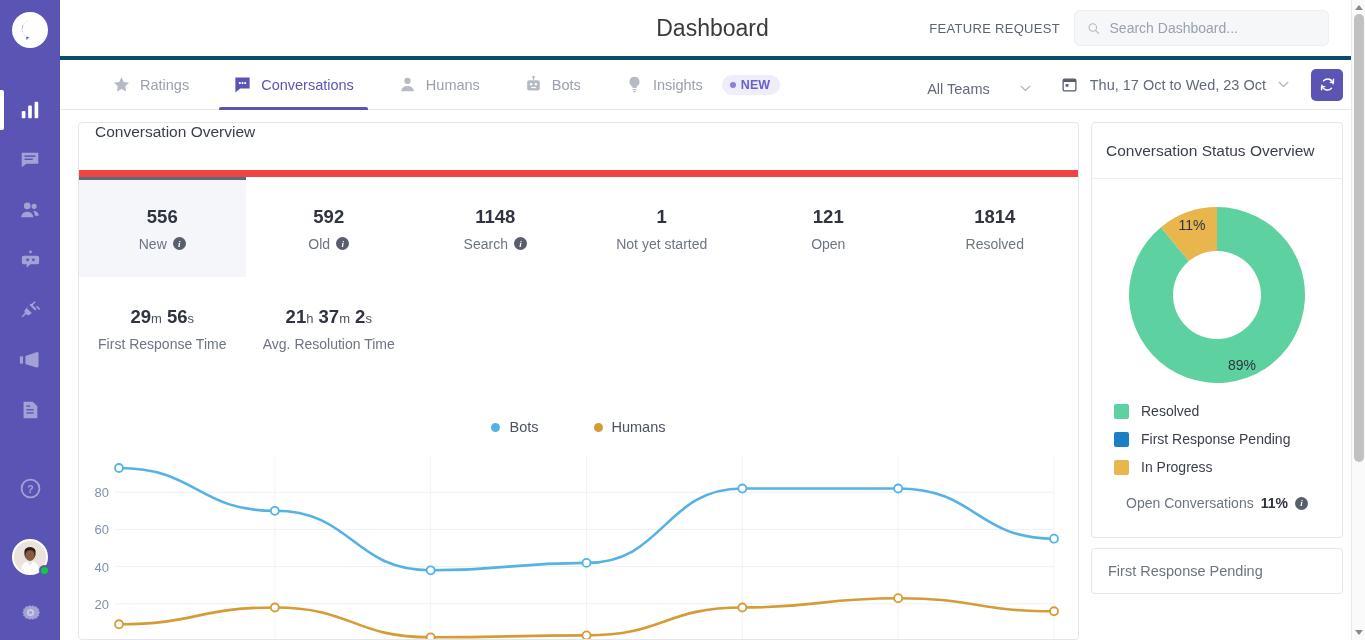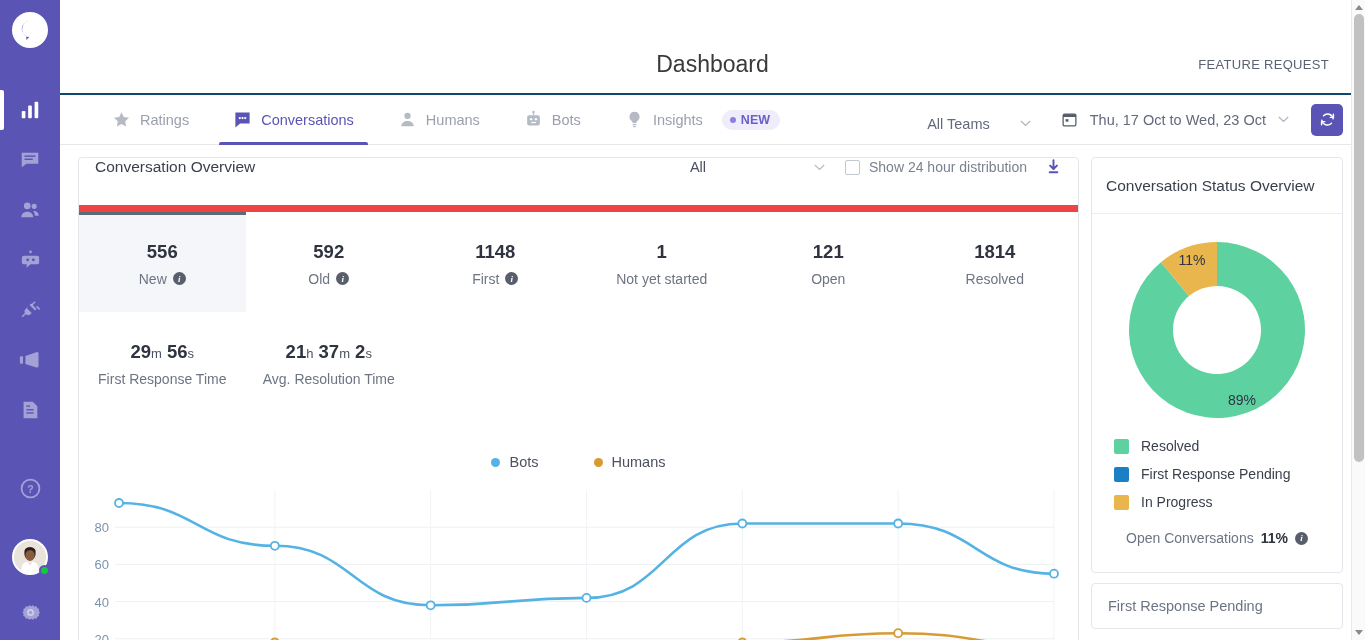--- a/index.html
+++ b/index.html
@@ -55,24 +55,23 @@
     width: 11px; height: 11px; border-radius: 50%;
     background: #14c93b; border: 2px solid #5a55b5;
   }
   .gear-wrap { width: 60px; height: 56px; display: flex; align-items: center; justify-content: center; cursor: pointer; }
 
   
   .main { flex: 1 1 auto; height: 640px; position: relative; background: #ffffff; overflow: hidden; }
 
   
   .topbar {
-    height: 60px; border-bottom: 2px solid #0c4a6e;
+    height: 60px; border-bottom: 4px solid #0c4a6e;
     display: flex; align-items: center; position: relative;
     padding: 0 14px 0 0;
-    margin-top: 35px;
   }
   .page-title {
     position: absolute; left: 0; right: 0; text-align: center;
     font-size: 23px; color: #3a3a3a; font-weight: 400; pointer-events: none;
   }
   .topbar-right { margin-left: auto; display: flex; align-items: center; gap: 14px; z-index: 2; padding-right: 22px;}
   .feature-request {
     font-size: 13px; letter-spacing: .3px; color: #5b6272;
     cursor: pointer; white-space: nowrap;
   }
@@ -304,20 +303,27 @@
       </svg>
     </div>
   </div>
 
   <div class="main">
 
     <div class="topbar">
       <div class="page-title">Dashboard</div>
       <div class="topbar-right">
         <div class="feature-request">FEATURE REQUEST</div>
+        <div class="search-box">
+          <svg width="15" height="15" viewBox="0 0 20 20">
+            <circle cx="8.5" cy="8.5" r="5.6" fill="none" stroke="#b4bac4" stroke-width="1.6"></circle>
+            <line x1="12.6" y1="12.6" x2="17.4" y2="17.4" stroke="#b4bac4" stroke-width="1.6" stroke-linecap="round"></line>
+          </svg>
+          <input class="search-input" type="text" placeholder="Search Dashboard..." style="">
+        </div>
       </div>
     </div>
 
     <div class="tabsbar">
       <div class="tab">
         <svg width="19" height="19" viewBox="0 0 24 24">
           <path class="tab-ic" d="M12 2.8l2.9 6 6.6.9-4.8 4.6 1.2 6.5L12 17.7l-5.9 3.1 1.2-6.5L2.5 9.7l6.6-.9z"></path>
         </svg>
         <span>Ratings</span>
       </div>
@@ -383,59 +389,41 @@
           </svg>
         </div>
       </div>
     </div>
 
     <div class="content">
 
       <div class="card left-card">
         <div class="card-head">
           <div class="card-title">Conversation Overview</div>
-          <div class="head-tools">
-            <div class="all-select">
-              <span>All</span>
-              <svg class="chev" viewBox="0 0 12 8">
-                <path d="M1 1.5 6 6.2l5-4.7" fill="none" stroke="#b6bcc6" stroke-width="1.4" stroke-linecap="round"></path>
-              </svg>
-            </div>
-            <div class="chk-row">
-              <span class="chk"></span>
-              <span class="chk-label">Show 24 hour distribution</span>
-            </div>
-            <div class="dl-btn">
-              <svg width="17" height="18" viewBox="0 0 20 20">
-                <path d="M10 2v9.4M6 8.4l4 4 4-4" fill="none" stroke="#5a55b5" stroke-width="2.3" stroke-linecap="round" stroke-linejoin="round"></path>
-                <rect x="4.4" y="15" width="11.2" height="2.3" rx="1" fill="#5a55b5"></rect>
-              </svg>
-            </div>
-          </div>
         </div>
 
         <div class="metrics">
           <div class="metric selected">
             <div class="metric-value">556</div>
             <div class="metric-label">
               <span>New</span>
               <span class="info-i">i</span>
             </div>
           </div>
           <div class="metric">
             <div class="metric-value">592</div>
             <div class="metric-label">
               <span>Old</span>
               <span class="info-i">i</span>
             </div>
           </div>
           <div class="metric">
             <div class="metric-value">1148</div>
             <div class="metric-label">
-              <span>First</span>
+              <span>Search</span>
               <span class="info-i">i</span>
             </div>
           </div>
           <div class="metric">
             <div class="metric-value">1</div>
             <div class="metric-label">
               <span>Not yet started</span>
             </div>
           </div>
 

